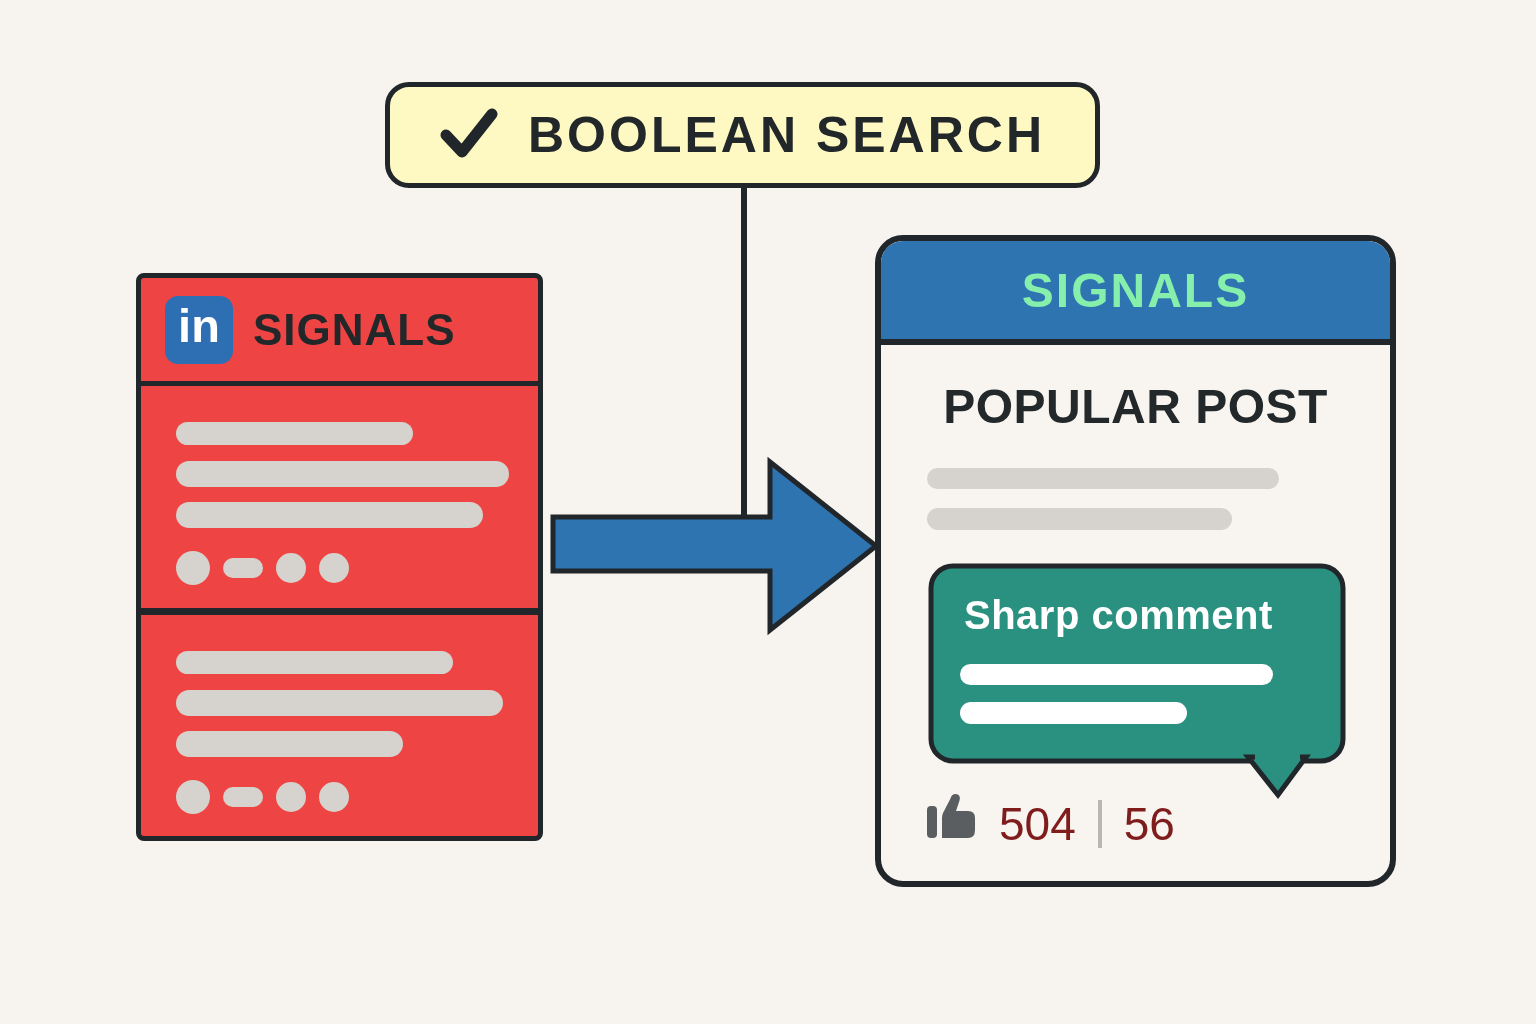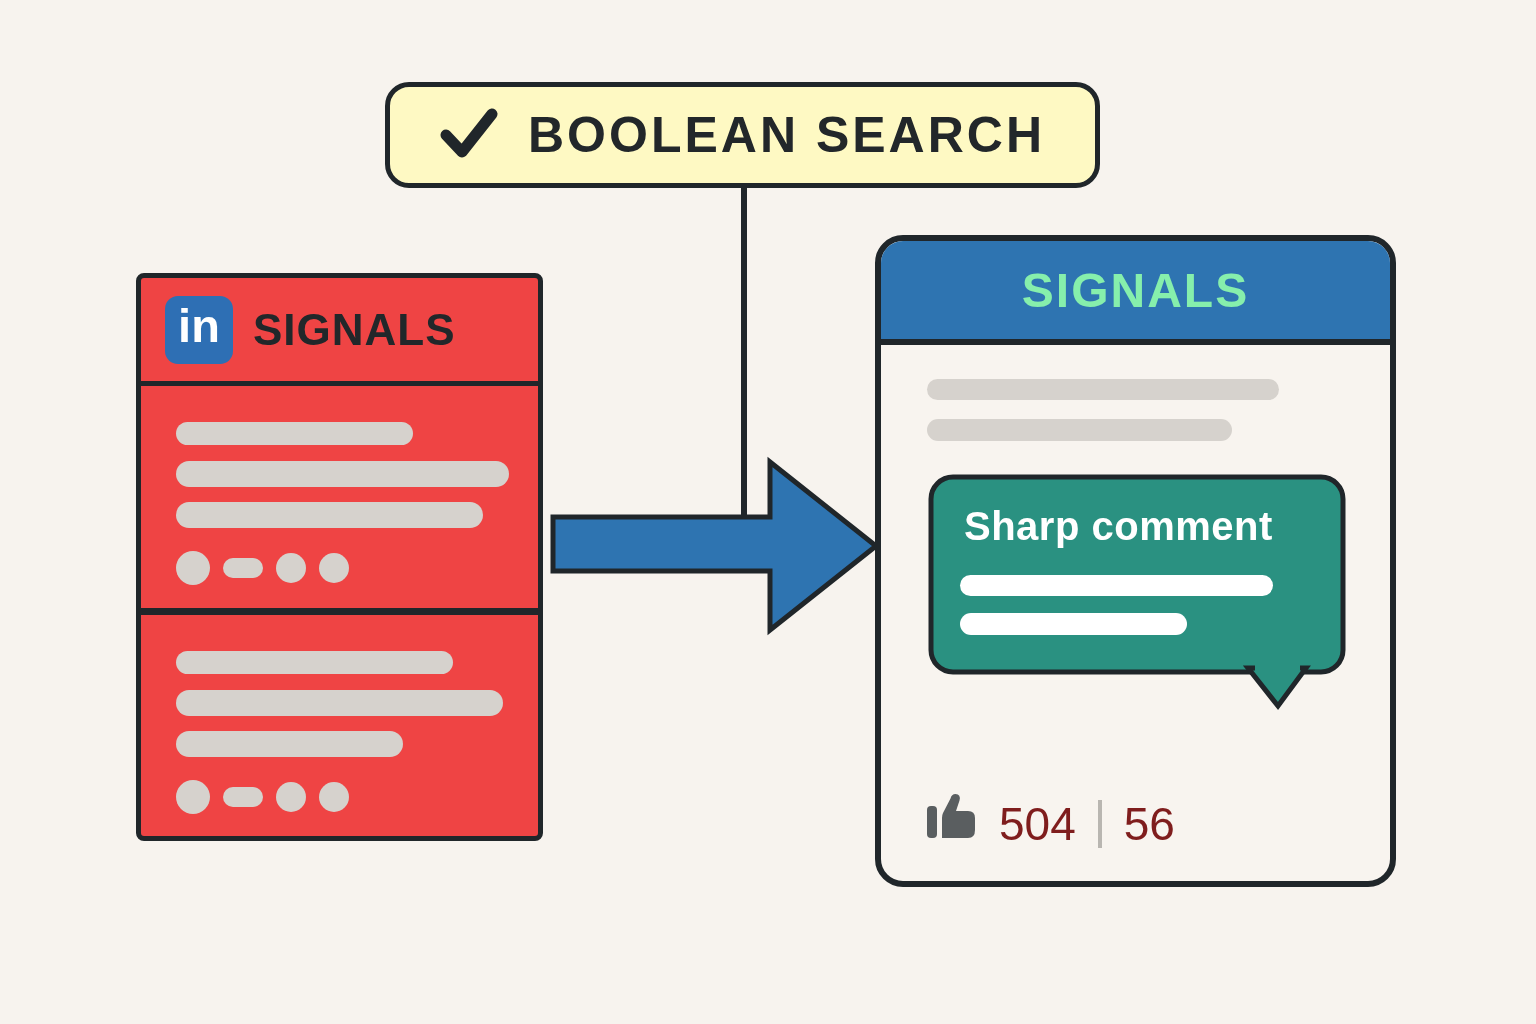--- a/index.html
+++ b/index.html
@@ -131,20 +131,21 @@
 
   <svg id="flow-arrow" width="332" height="186" viewBox="0 0 332 186">
     <polygon points="4,62 221,62 221,7 327,91 221,175 221,116 4,116" fill="#2e74b1" stroke="#20262a" stroke-width="5" stroke-linejoin="miter"></polygon>
   </svg>
 
   <div id="signals-card">
     <div class="sg-header">
       <span class="label">SIGNALS</span>
     </div>
 
+    <div class="sg-title">POPULAR POST</div>
     <div class="bar sg-bar1"></div>
     <div class="bar sg-bar2"></div>
 
     <div class="bubble-wrap">
       <svg width="420" height="240" viewBox="0 0 420 240">
         <rect x="3" y="3" width="412" height="195" rx="22" fill="#2a9181" stroke="#20262a" stroke-width="5"></rect>
         <polygon points="320,194 378,194 350,232" fill="#2a9181" stroke="#20262a" stroke-width="5" stroke-linejoin="miter"></polygon>
         <rect x="327" y="188" width="45" height="10" fill="#2a9181"></rect>
       </svg>
       <span class="bubble-label">Sharp comment</span>

